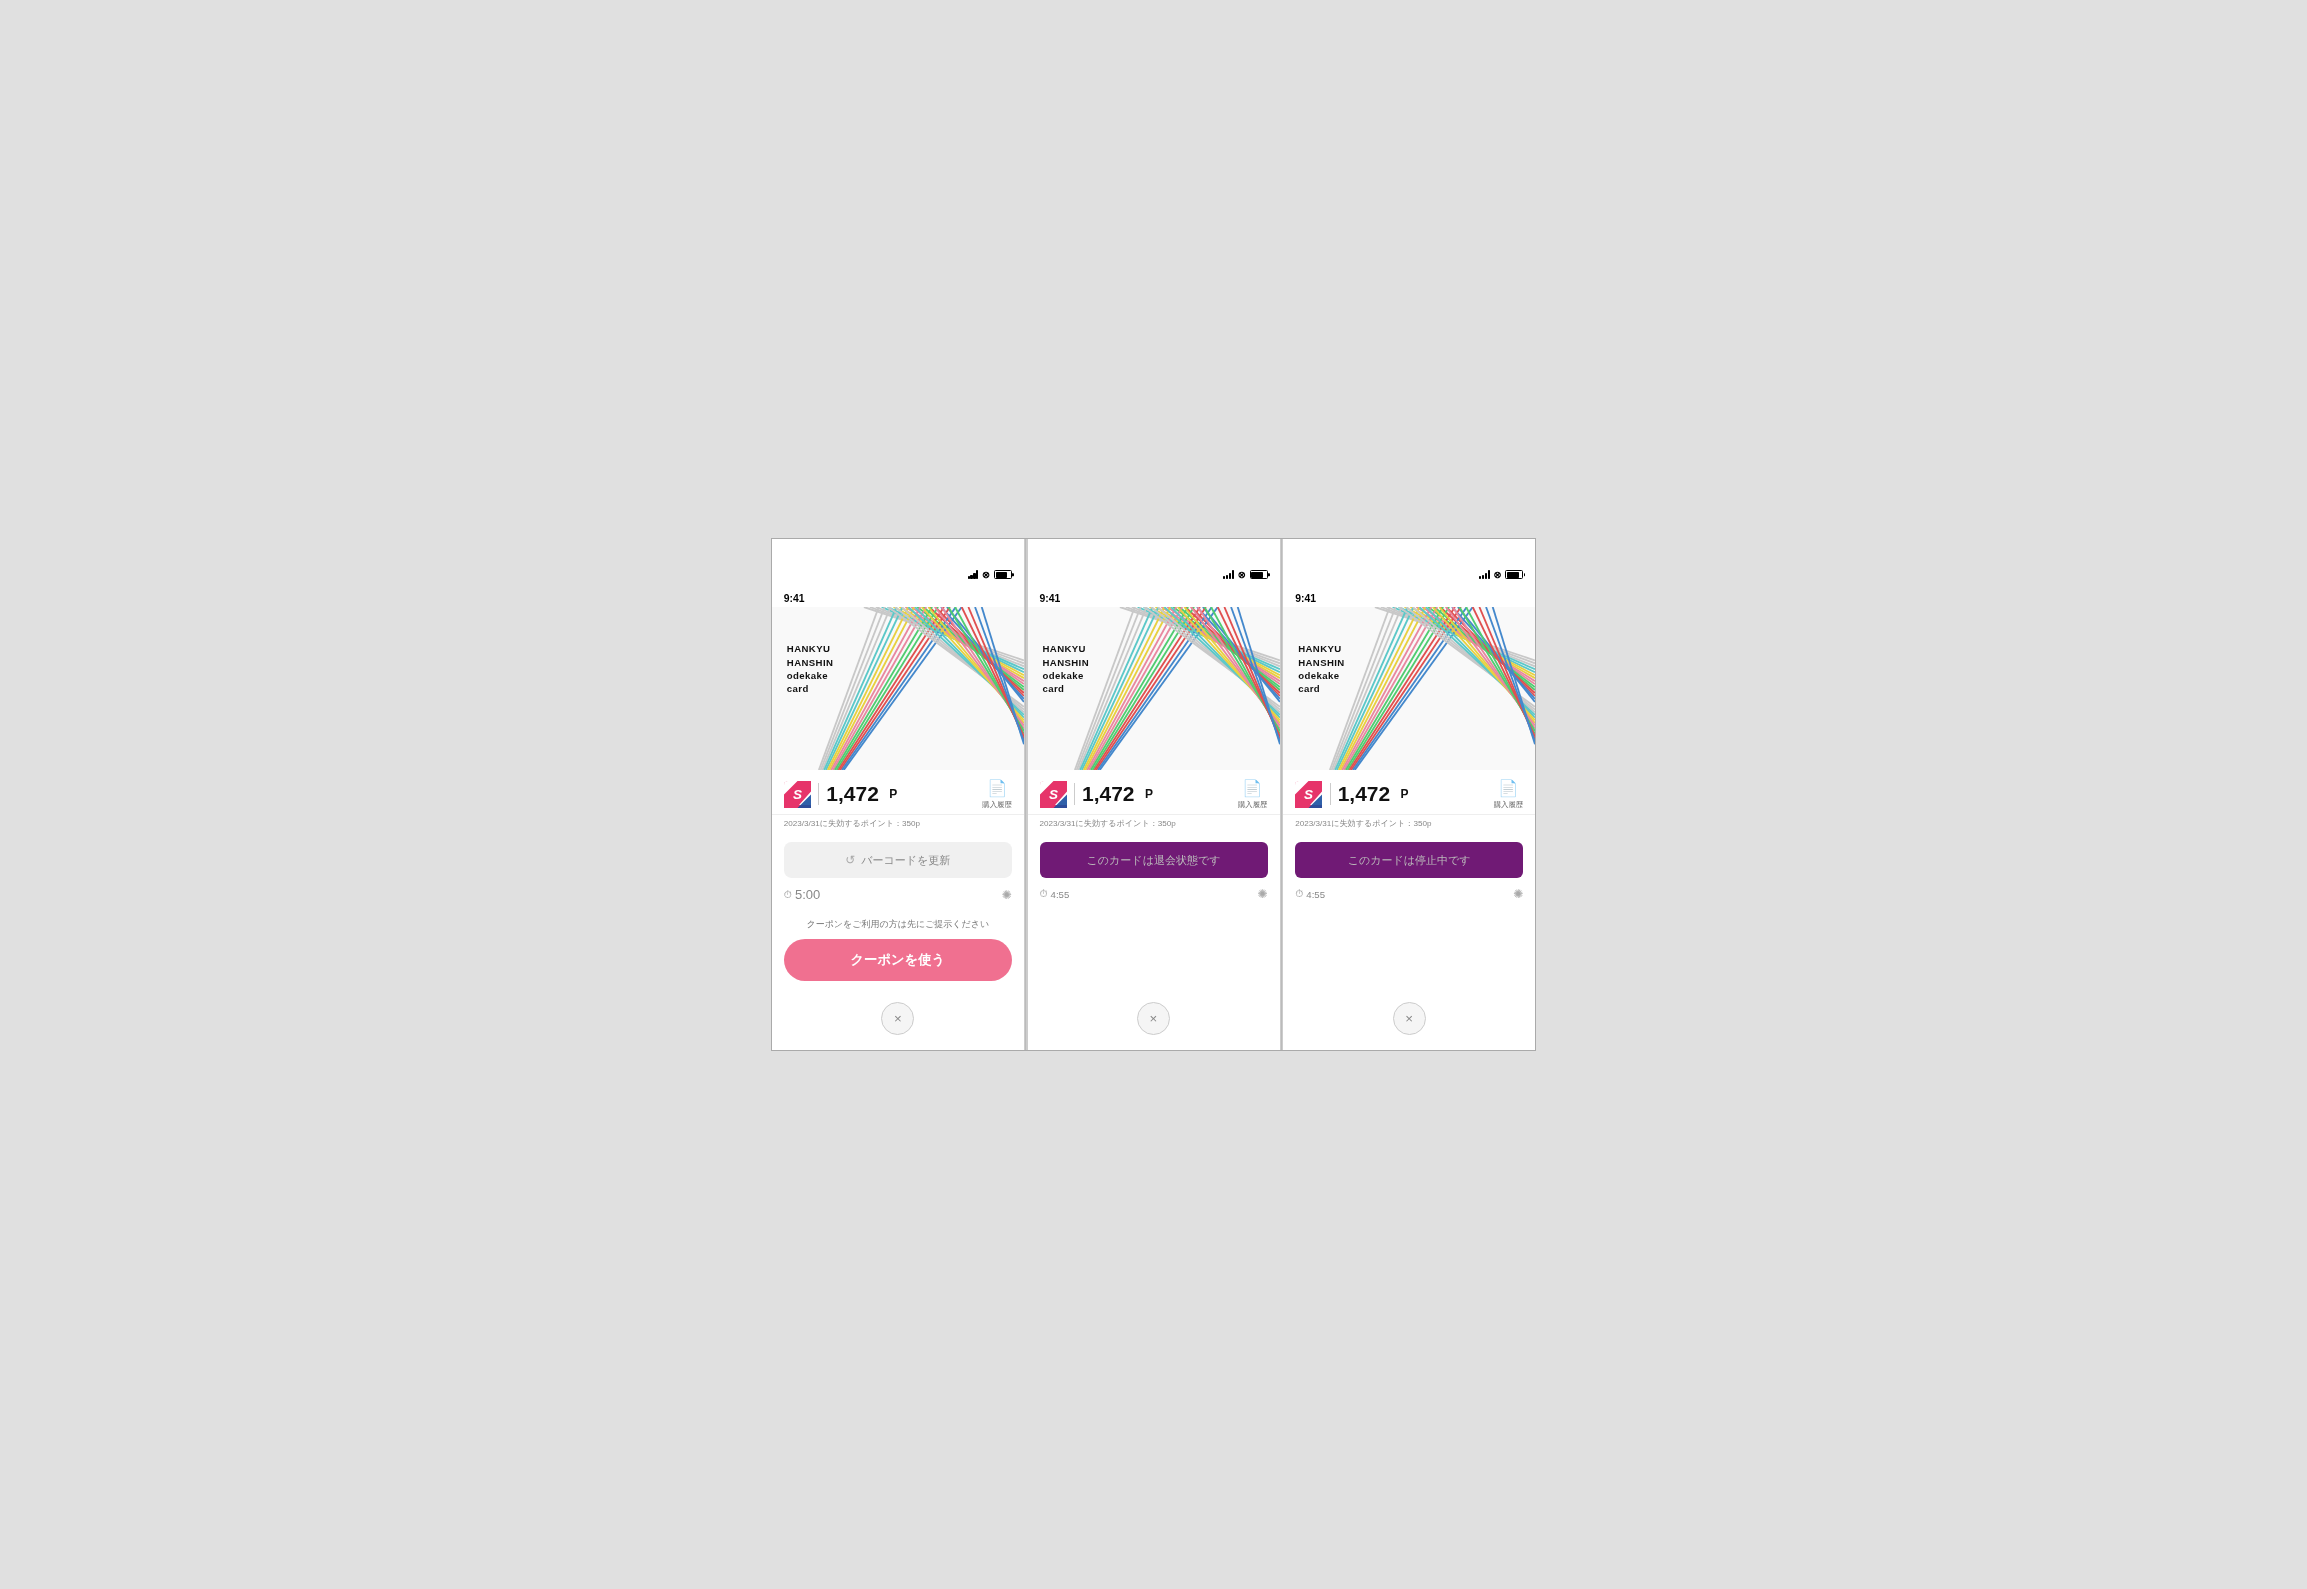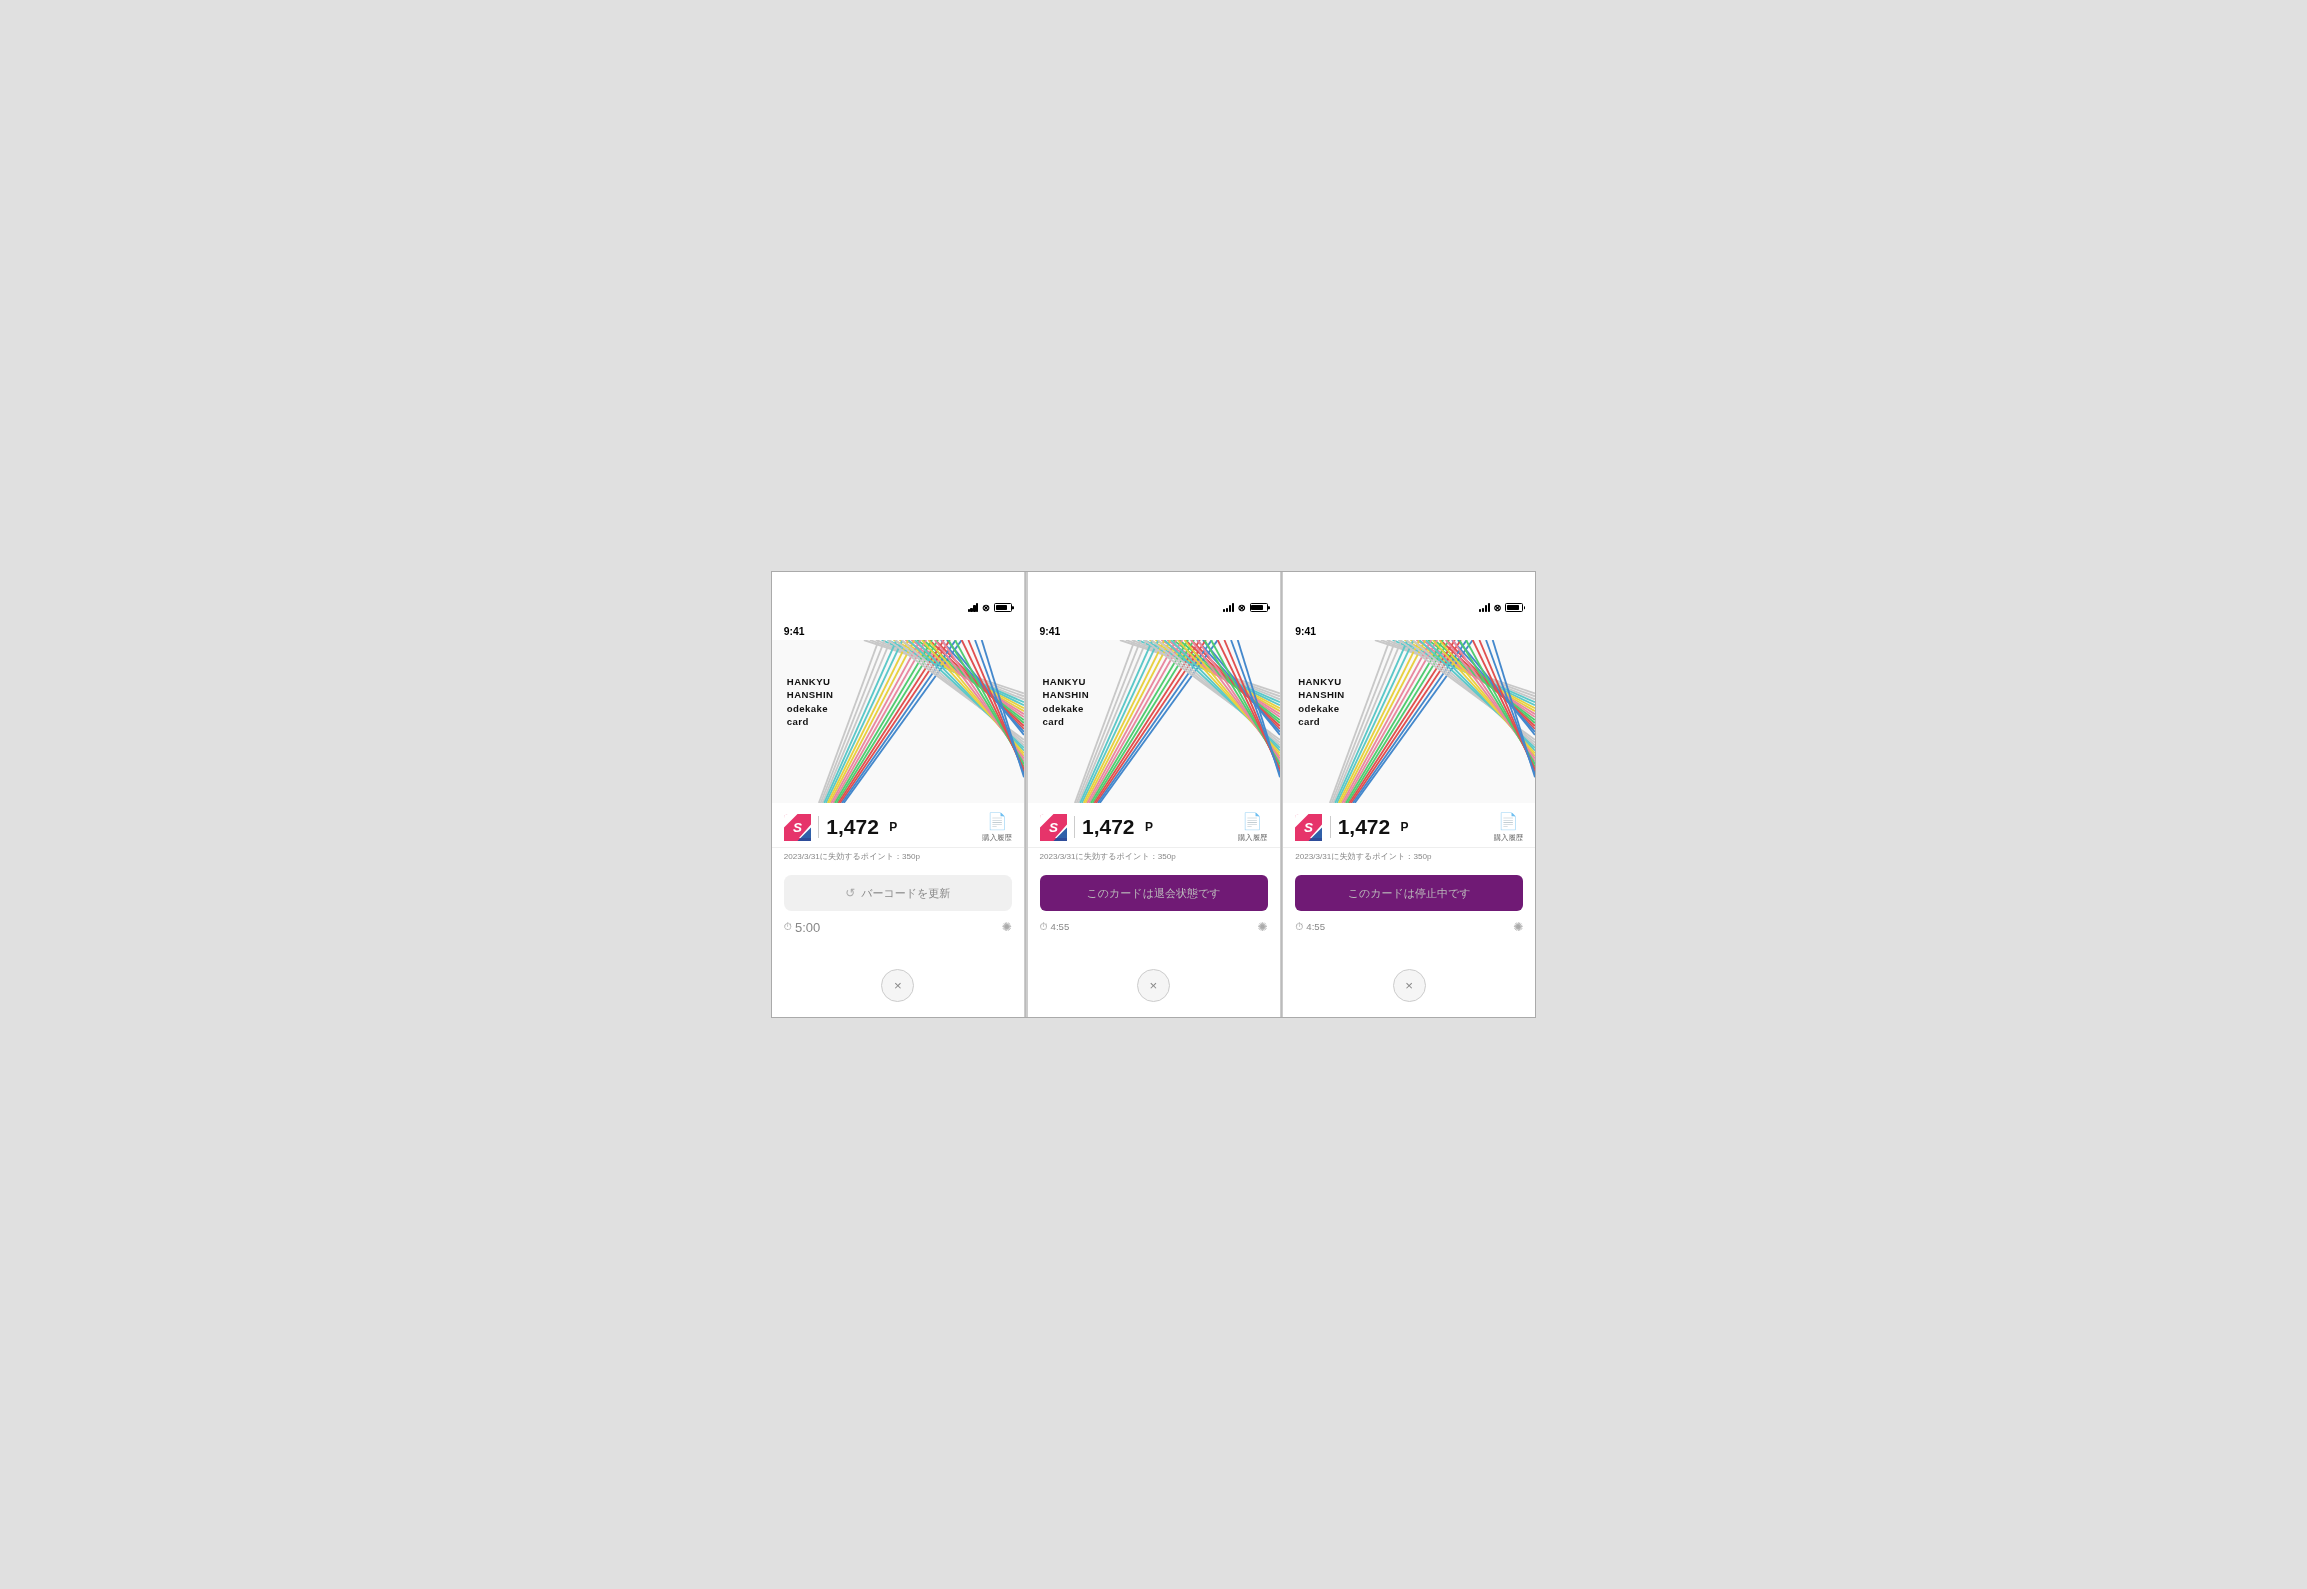--- a/index.html
+++ b/index.html
@@ -330,20 +330,21 @@
           <span style="color:#888;">バーコードを更新</span>
         </button>
       </div>
       <div class="timer-row">
     <div class="timer-left">
       <span style="font-size:10.4px;">⏱</span>
       <span style="font-size:13px;color:#888;">5:00</span>
     </div>
     <span style="font-size:12px;color:#aaa;">✺</span>
   </div>
+      <div class="coupon-section"><div class="coupon-hint">クーポンをご利用の方は先にご提示ください</div><button class="coupon-btn">クーポンを使う</button></div>
       <div style="flex: 1 1 0%;"></div>
       <div class="close-area">
         <div class="close-btn">
           <span>×</span>
         </div>
       </div>
     </div>
     <div class="phone-divider"></div>
     <div class="phone-screen">
       <div class="status-bar">

